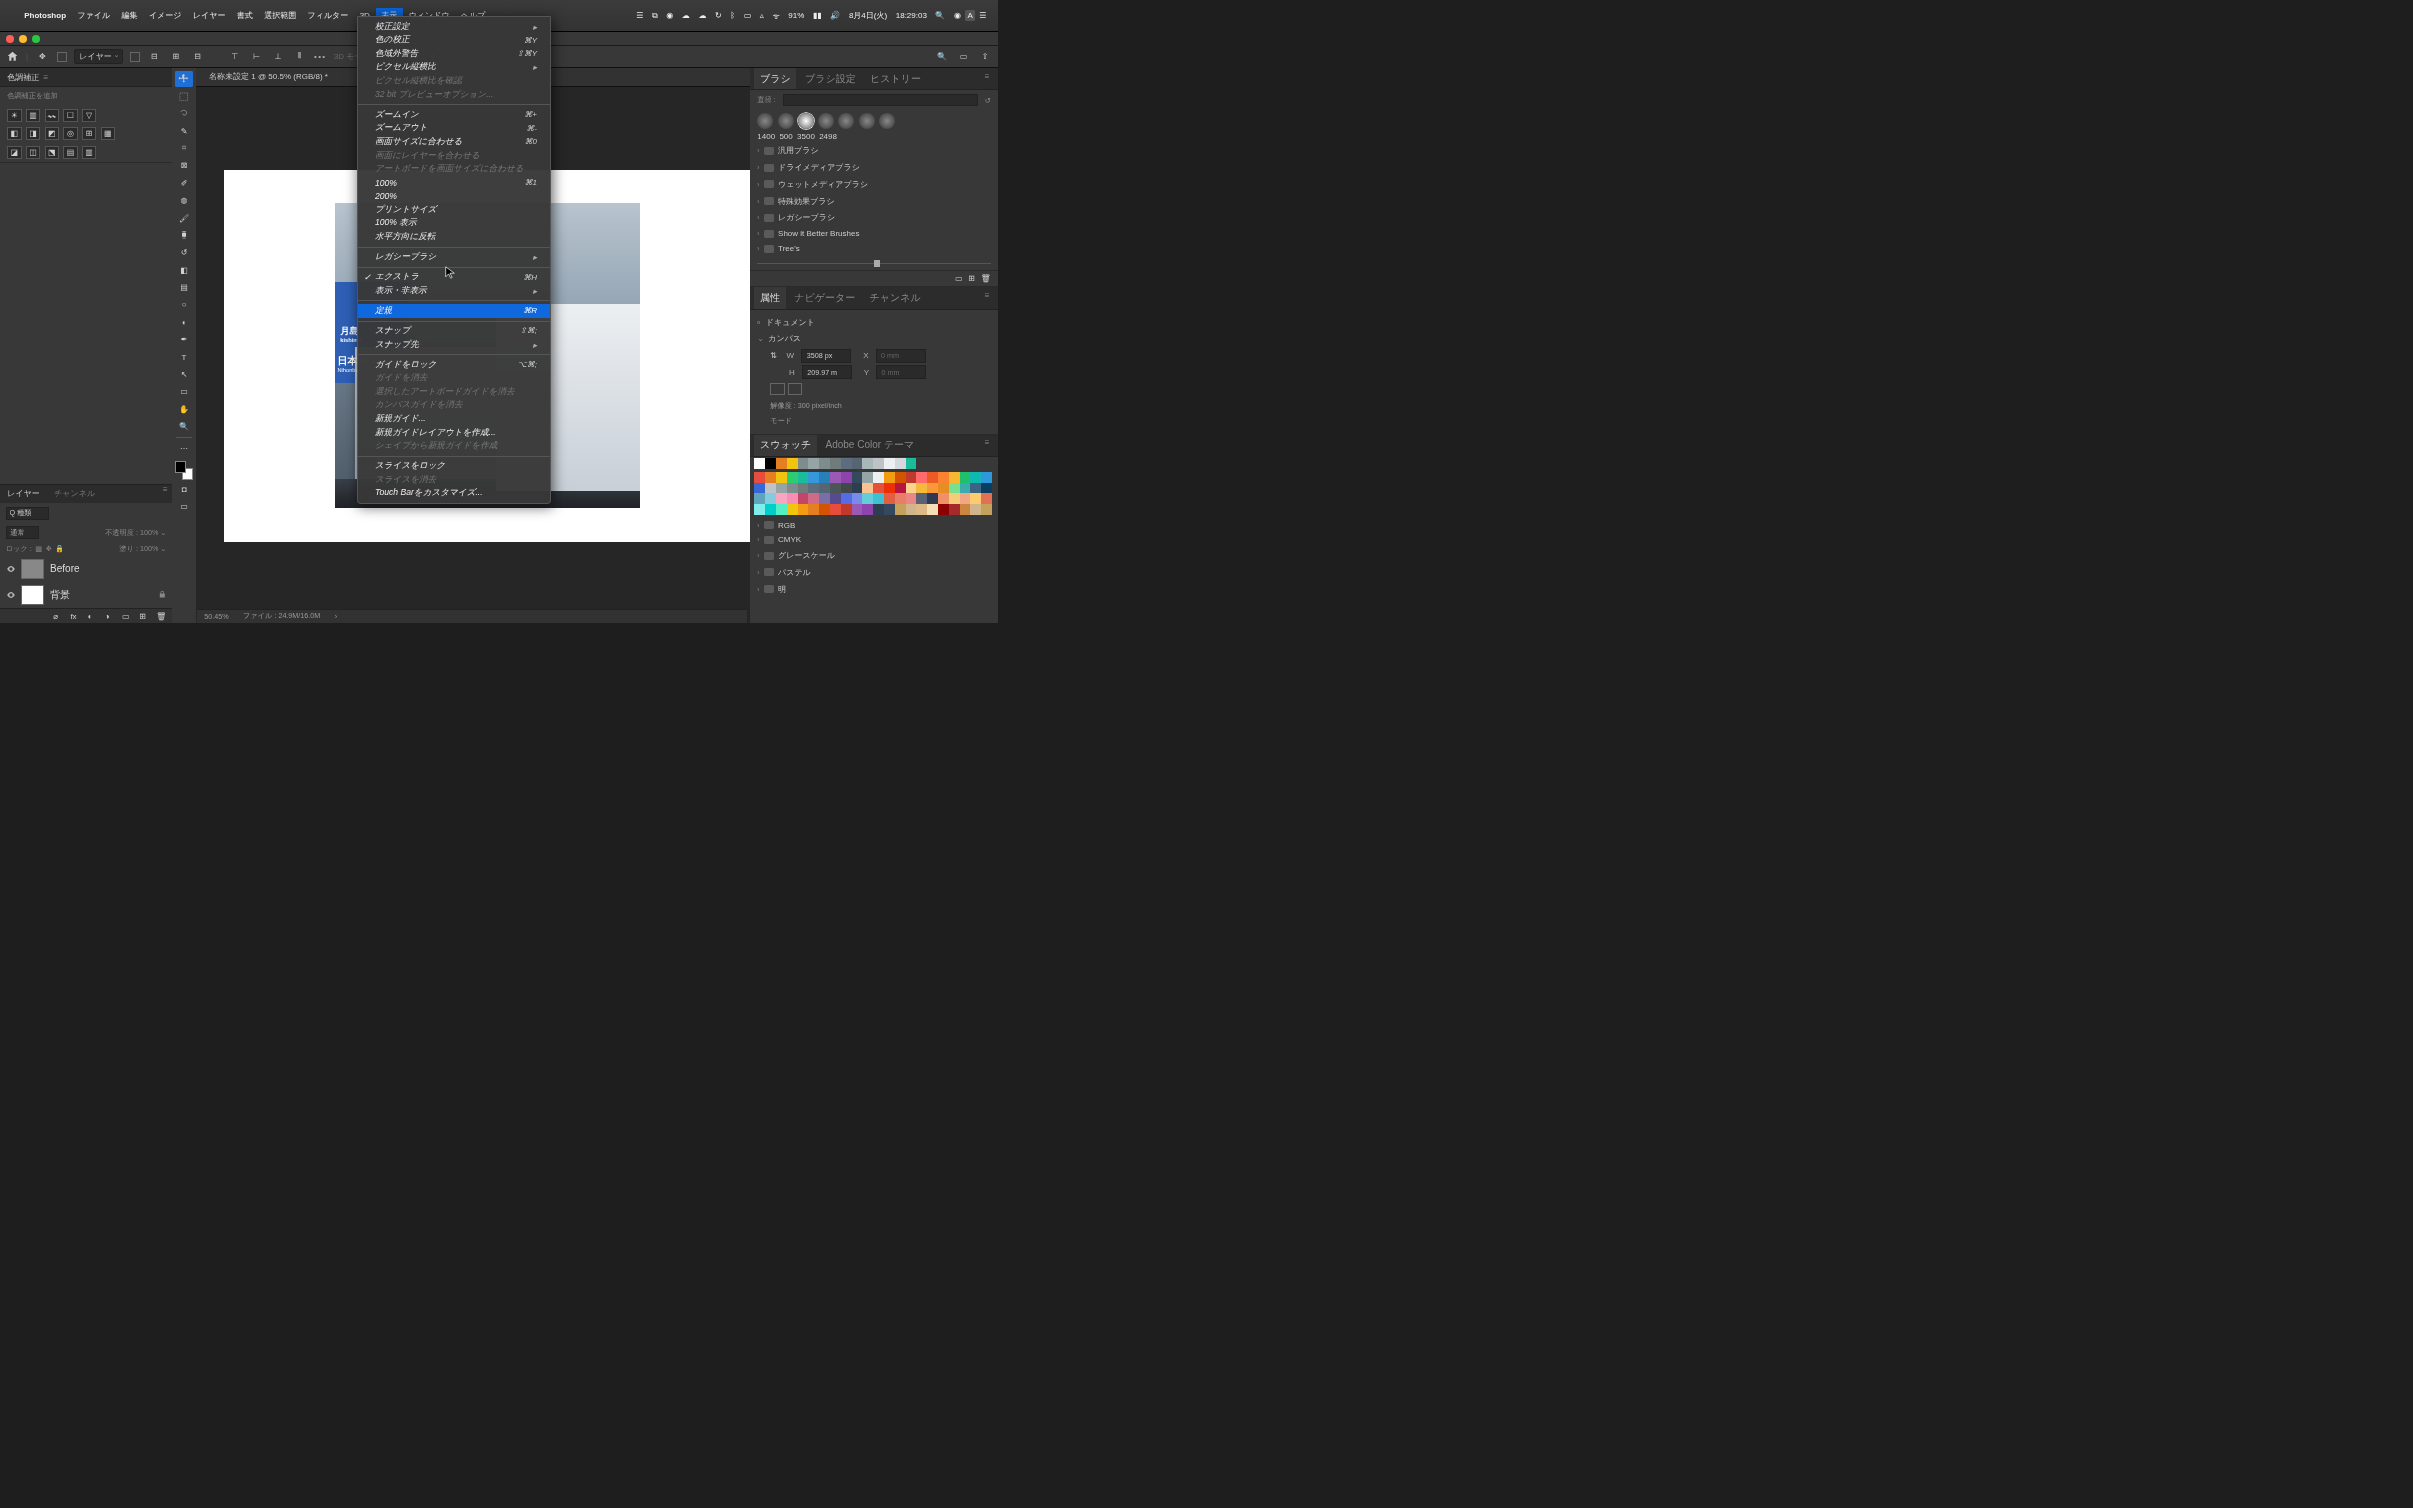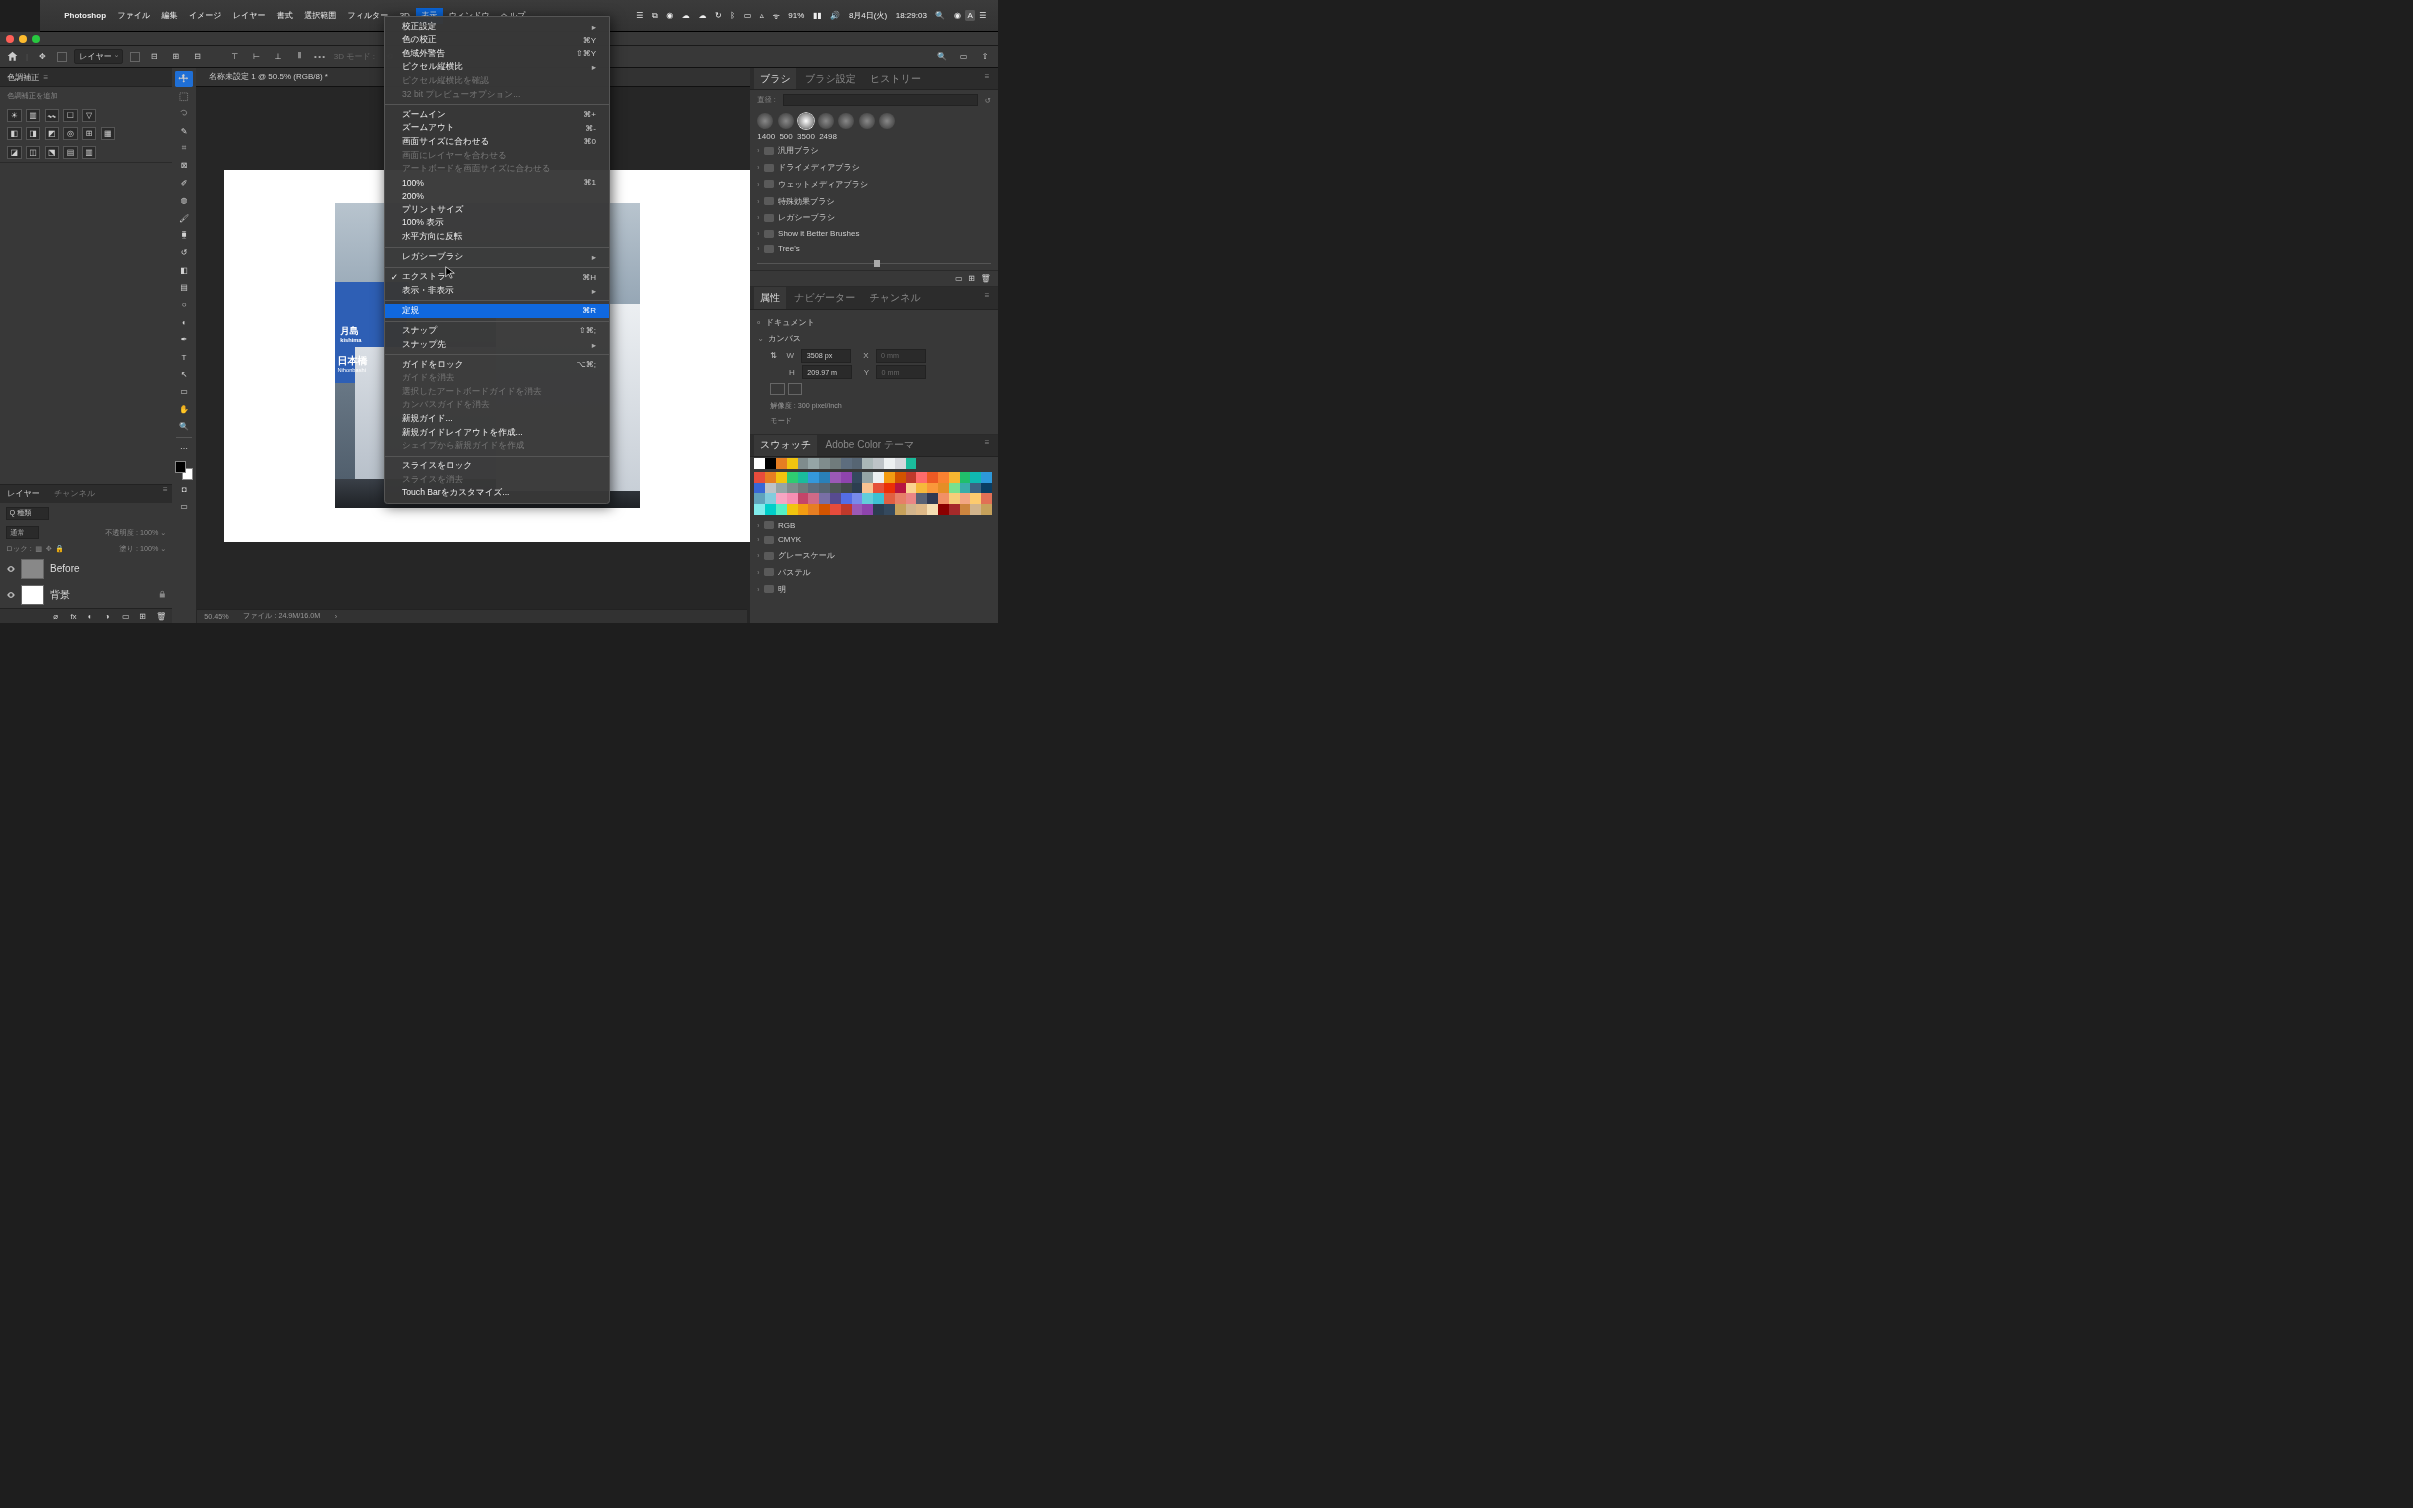--- a/index.html
+++ b/index.html
@@ -1,19 +1,19 @@
 <!DOCTYPE html>
 <html style="font-size:11.5px"><head>
 <meta charset="utf-8">
 <style>
 * { margin:0; padding:0; box-sizing:border-box; font-family:-apple-system,"Helvetica Neue",Arial,sans-serif; user-select:none; }
 body { background:#1e1e1e; color:#d0d0d0; width:998px; height:623px; overflow:hidden; font-size:8px; position:relative; }
 
 
-.menubar { height:32px; background:linear-gradient(#3b3b3b,#333); display:flex; align-items:center; padding:0 7.2px; color:#eee; border-bottom:0.7px solid #000;margin-left:40px; }
+.menubar { height:32px; background:linear-gradient(#3b3b3b,#333); display:flex; align-items:center; padding:0 7.2px; color:#eee; border-bottom:0.7px solid #000; }
 .menubar .apple { font-size:10px; padding:0 5.7px; }
 .menubar .app { font-weight:600; padding:0 5.7px; }
 .menubar .mitem { padding:0 5.7px; line-height:16px; height:16px; }
 .menubar .mitem.active { background:#0a64d6; }
 .menubar .spacer { flex:1; }
 .menubar .status { padding:0 4.3px; display:flex; align-items:center; gap:1.4px; }
 
 
 .titlebar { height:13px; background:#383838; display:flex; align-items:center; padding-left:5.7px; gap:5px; }
 .dot { width:8px; height:8px; border-radius:50%; }
@@ -113,21 +113,21 @@
 .prop-icons .pi{width:14.4px;height:11.5px;border:0.7px solid #666;}
 
 
 .sw-grid{display:flex;flex-wrap:wrap;padding:1.4px 4.3px;}
 .sw{width:10.8px;height:10.8px;}
 
 
 .statusbar{position:absolute;bottom:0;left:197px;right:251px;height:14.4px;background:#323232;display:flex;align-items:center;padding:0 7.2px;font-size:7.2px;color:#999;gap:14.4px;border-top:0.7px solid #222;}
 
 
-.dropdown{position:absolute;left:384px;top:16px;width:226px;background:rgba(56,56,56,0.97);border:0.7px solid #555;border-radius:0 0 3.6px 3.6px;box-shadow:1.4px 2.9px 13px rgba(0,0,0,0.6);padding:2.9px 0;z-index:100;}
+.dropdown{position:absolute;left:357px;top:16px;width:194px;background:rgba(56,56,56,0.97);border:0.7px solid #555;border-radius:0 0 3.6px 3.6px;box-shadow:1.4px 2.9px 13px rgba(0,0,0,0.6);padding:2.9px 0;z-index:100;font-style:italic;}
 .dropdown .mi{display:flex;align-items:center;padding:1.4px 13px 1.4px 17px;font-size:8.6px;color:#eee;height:13.6px;position:relative;}
 .dropdown .mi.dis{color:#777;}
 .dropdown .mi.hl{background:#1068de;color:#fff;}
 .dropdown .mi .sc{margin-left:auto;color:#ccc;font-size:8px;}
 .dropdown .mi.hl .sc{color:#fff;}
 .dropdown .mi .sub{margin-left:auto;color:#aaa;}
 .dropdown .mi .chk{position:absolute;left:5.7px;}
 .dropdown .msep{height:0.7px;background:#555;margin:2.9px 0;}
 
 .cursor{position:absolute;left:445px;top:266px;z-index:200;}

